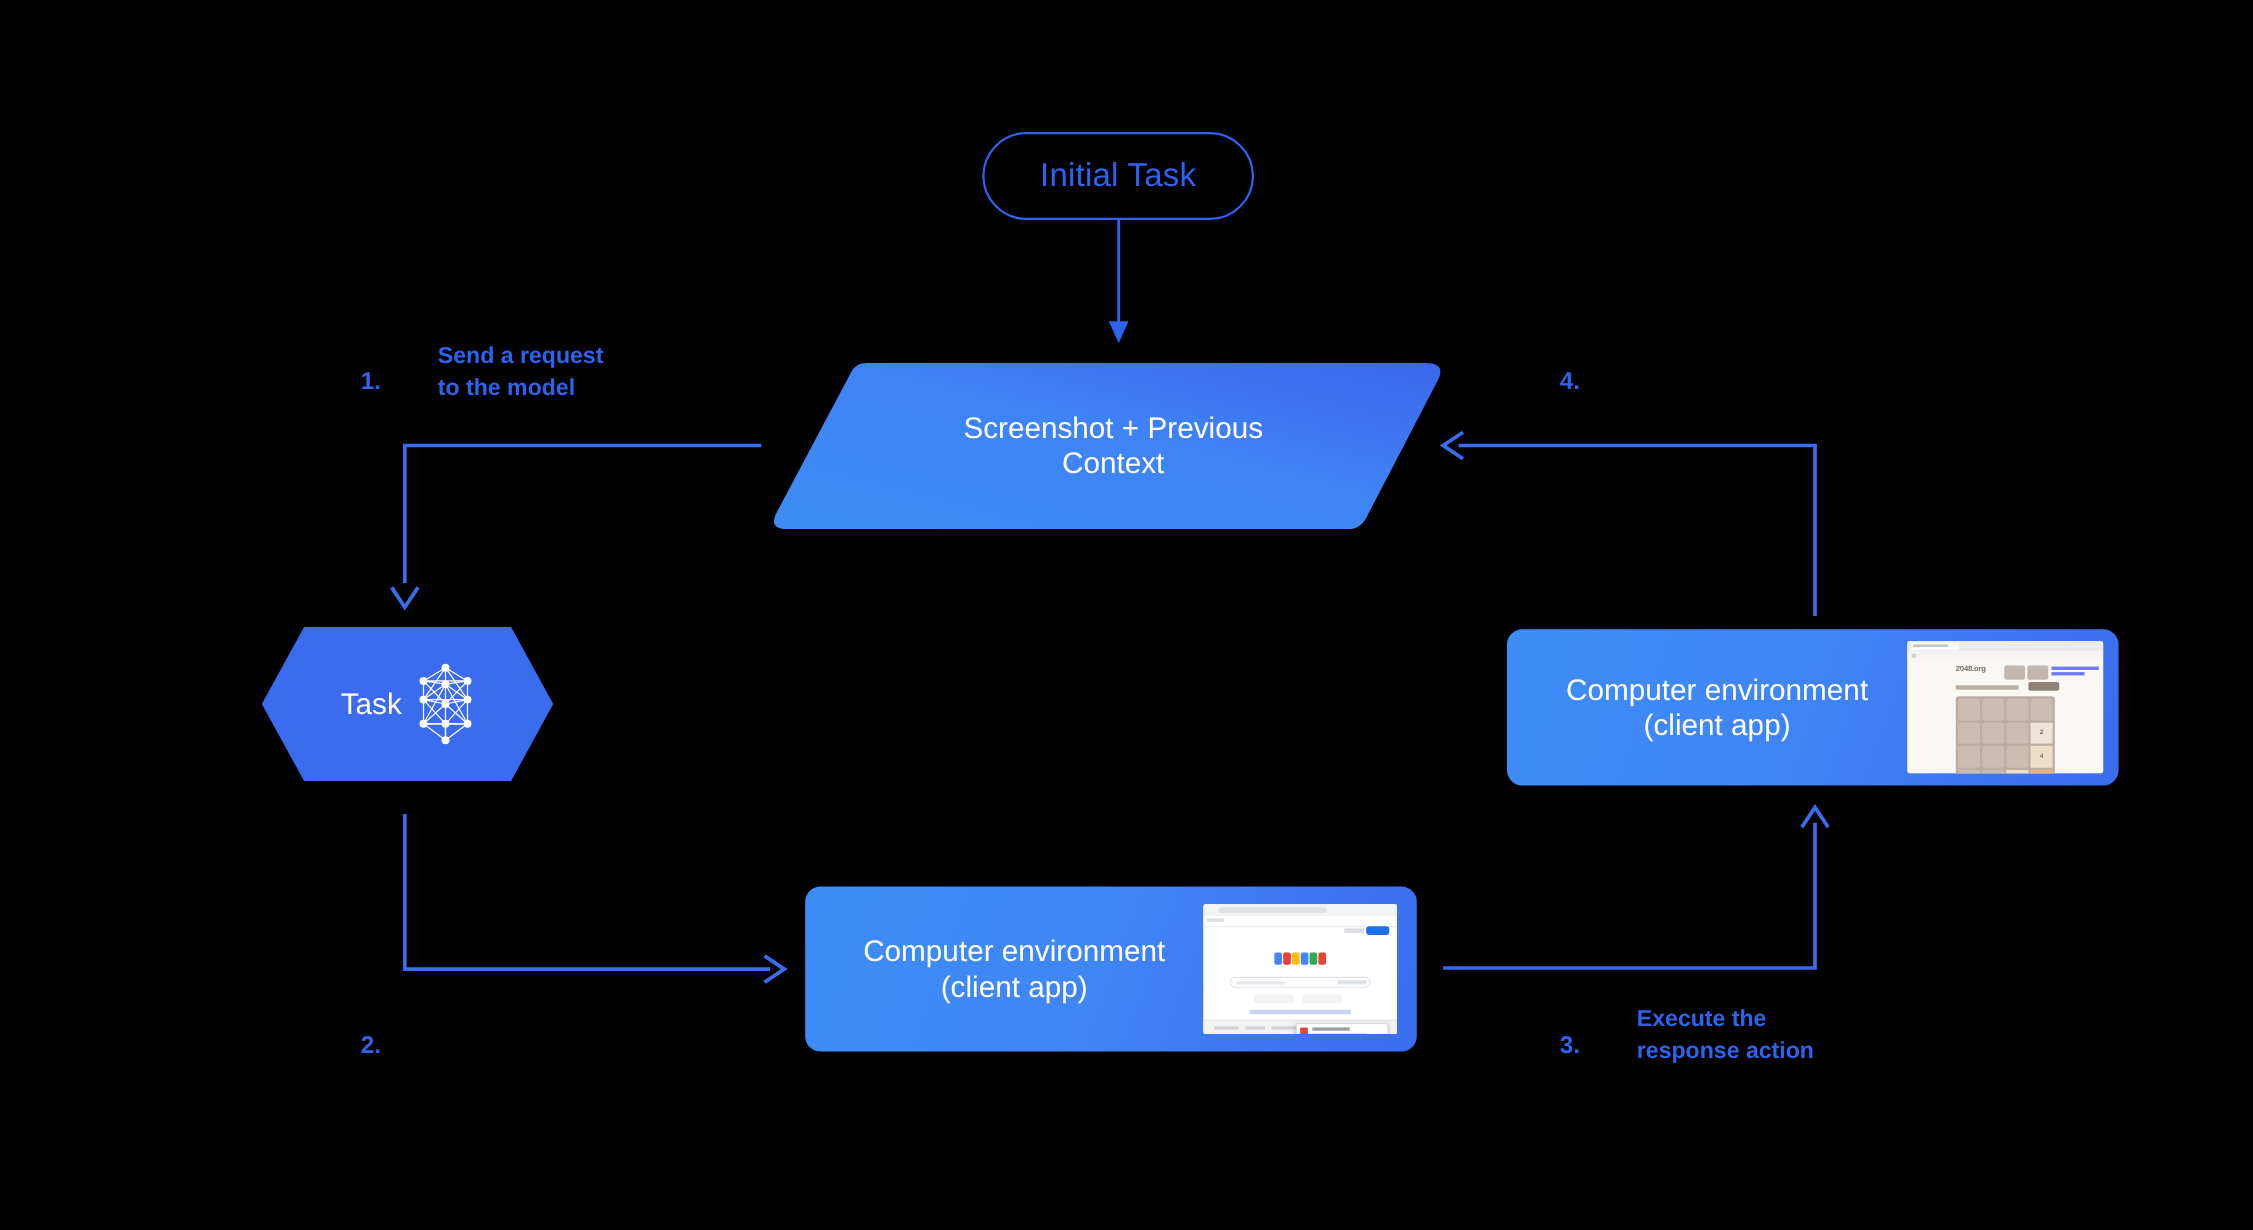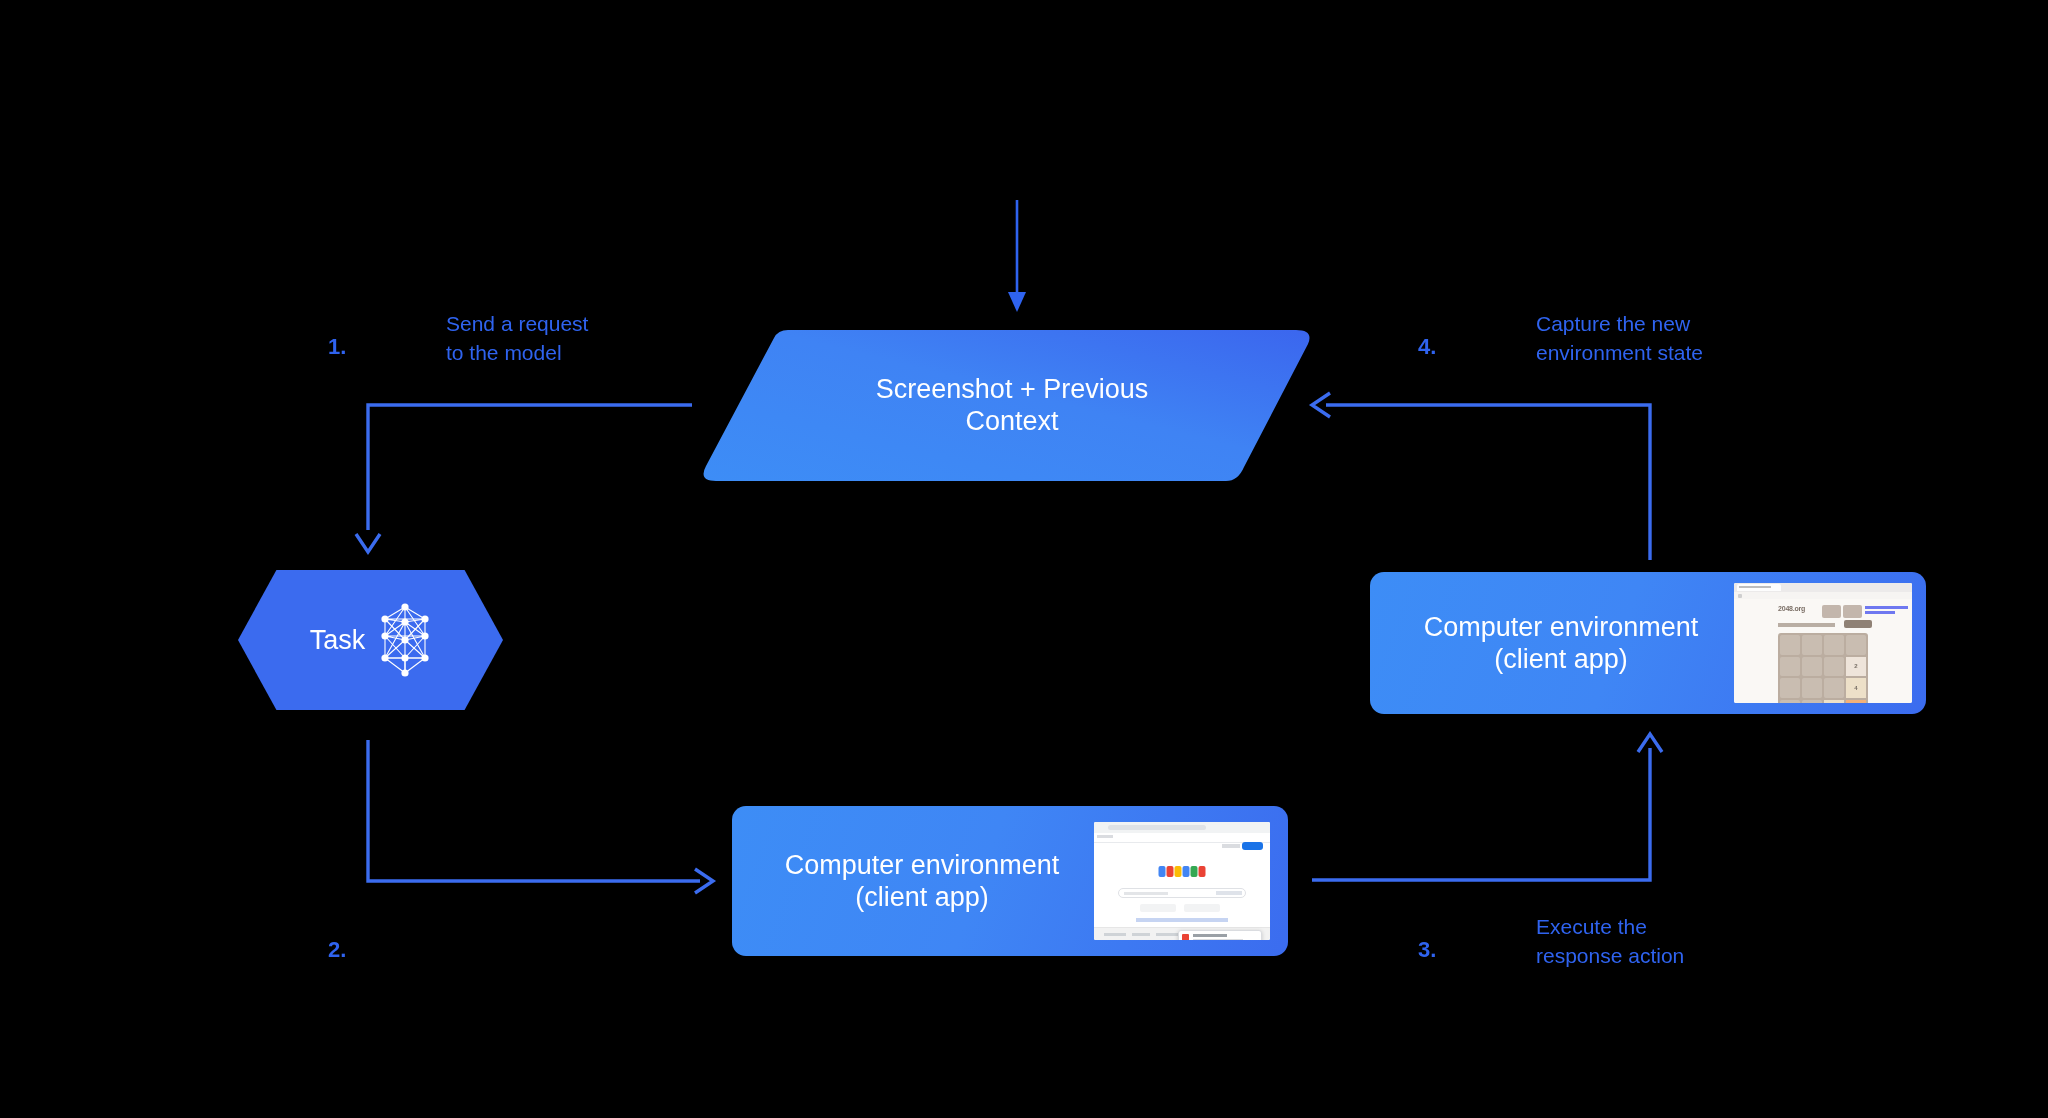--- a/index.html
+++ b/index.html
@@ -95,21 +95,21 @@
   .gg .dialog{position:absolute;left:84px;top:108px;width:82px;height:34px;background:#fff;border:1px solid #dadce0;border-radius:3px;box-shadow:0 1px 4px rgba(0,0,0,.18);}
   .gg .dlgicon{position:absolute;left:88px;top:112px;width:7px;height:7px;background:#ea4335;border-radius:1px;}
   .gg .dlgl1{position:absolute;left:99px;top:112px;width:34px;height:3px;background:#9aa0a6;}
   .gg .dlgl2{position:absolute;left:99px;top:117px;width:50px;height:2.5px;background:#dadce0;}
   .gg .footbar{position:absolute;left:0;bottom:0;width:100%;height:12px;background:#f2f2f2;border-top:1px solid #e6e6e6;}
   .gg .fl{position:absolute;bottom:4px;height:3px;background:#cfd3d7;}
 
   
   .step{position:absolute;color:#2f63ef;}
   .step .num{position:absolute;left:0;top:24px;font-size:22px;font-weight:bold;}
-  .step .txt{position:absolute;left:70px;top:0;font-size:21px;font-weight:normal;line-height:1.38;white-space:pre-line;margin-left:48px;}
+  .step .txt{position:absolute;left:70px;top:0;font-size:21px;font-weight:bold;line-height:1.38;white-space:pre-line;}
 
   
   .arrows{position:absolute;left:0;top:0;width:2048px;height:1118px;pointer-events:none;}
 </style>
 </head>
 <body>
 
 <div class="stage">
 
   <svg class="arrows" viewBox="0 0 2048 1118">
@@ -140,20 +140,23 @@
       <path d="M1312 880 L1650 880 L1650 748" fill="none" stroke="#3b6cef" stroke-width="3.4"></path>
       <path d="M1638 752 L1650 734 L1662 752" fill="none" stroke="#3b6cef" stroke-width="3.4"></path>
     </g>
 
     <g>
       <path d="M1650 560 L1650 405 L1326 405" fill="none" stroke="#3b6cef" stroke-width="3.4"></path>
       <path d="M1330 393 L1312 405 L1330 417" fill="none" stroke="#3b6cef" stroke-width="3.4"></path>
     </g>
   </svg>
 
+  <div class="pill">
+    <span>Initial Task</span>
+  </div>
 
   <div class="para-wrap">
     <svg viewBox="0 0 620 155">
       <path d="M78 10 Q82 2 92 2 L600 2 Q618 2 612 16 L548 139 Q542 153 530 153 L20 153 Q2 153 10 138 Z" fill="url(#gPara)"></path>
     </svg>
     <div class="para-label">
       <div>Screenshot + Previous</div>
       <div>Context</div>
     </div>
   </div>
@@ -287,17 +290,15 @@
   </div>
 
   <div class="step" style="left:1418px;top:913px;width:300px;height:70px;">
     <div class="num">3.</div>
     <div class="txt">Execute the
 response action</div>
   </div>
 
   <div class="step" style="left:1418px;top:310px;width:320px;height:70px;">
     <div class="num">4.</div>
-    <div class="txt">Capture the new
-environment state</div>
   </div>
 
 </div>
 
 </body></html>

